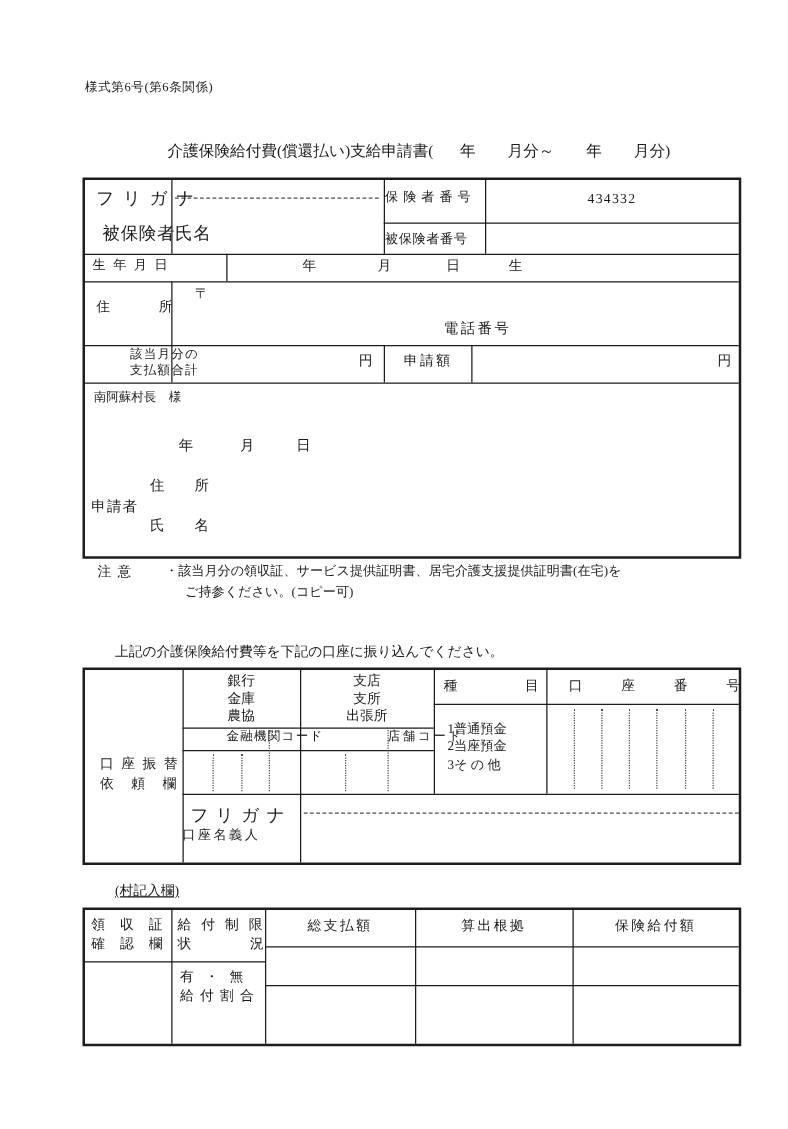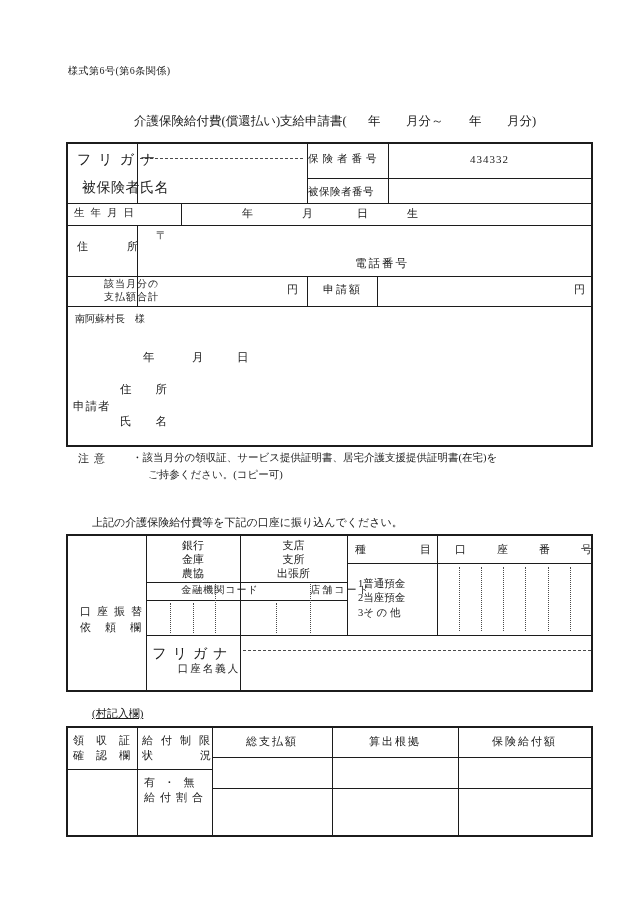--- a/index.html
+++ b/index.html
@@ -109,21 +109,21 @@
     <span class="t f11 ctr" style="left:172px;top:17px;width:107px;">支所</span>
     <span class="t f11 ctr" style="left:172px;top:31px;width:107px;">出張所</span>
     <span class="t f10 ctr" style="left:78px;top:48px;width:94px;letter-spacing:1px;">金融機関コード</span>
     <span class="t f10 ctr" style="left:172px;top:48px;width:107px;letter-spacing:2px;padding-left:20px;">店舗コード</span>
     <span class="t f11" style="left:287px;top:7px;letter-spacing:54px;">種目</span>
     <span class="t f105" style="left:290px;top:42px;">1普通預金</span>
     <span class="t f105" style="left:290px;top:56px;">2当座預金</span>
     <span class="t f105" style="left:290px;top:71px;">3そ の 他</span>
     <span class="t f11" style="left:387px;top:7px;letter-spacing:31px;">口座番号</span>
     <span class="t f95 ctr" style="left:78px;top:110px;width:94px;letter-spacing:6px;">フリガナ</span>
-    <span class="t f105 ctr" style="left:94px;top:127px;width:94px;letter-spacing:2px;">口座名義人</span>
+    <span class="t f105 ctr" style="left:62px;top:127px;width:94px;letter-spacing:2px;">口座名義人</span>
   </div>
 
   <span class="t f11" style="left:92px;top:707px;text-decoration:underline;">(村記入欄)</span>
 
   <div class="tbl" style="left:66px;top:726px;width:527px;height:111px;">
 
     <div class="v" style="left:69px;top:0;height:107px;"></div>
     <div class="v" style="left:144px;top:0;height:107px;"></div>
     <div class="v" style="left:264px;top:0;height:107px;"></div>
     <div class="v" style="left:390px;top:0;height:107px;"></div>

